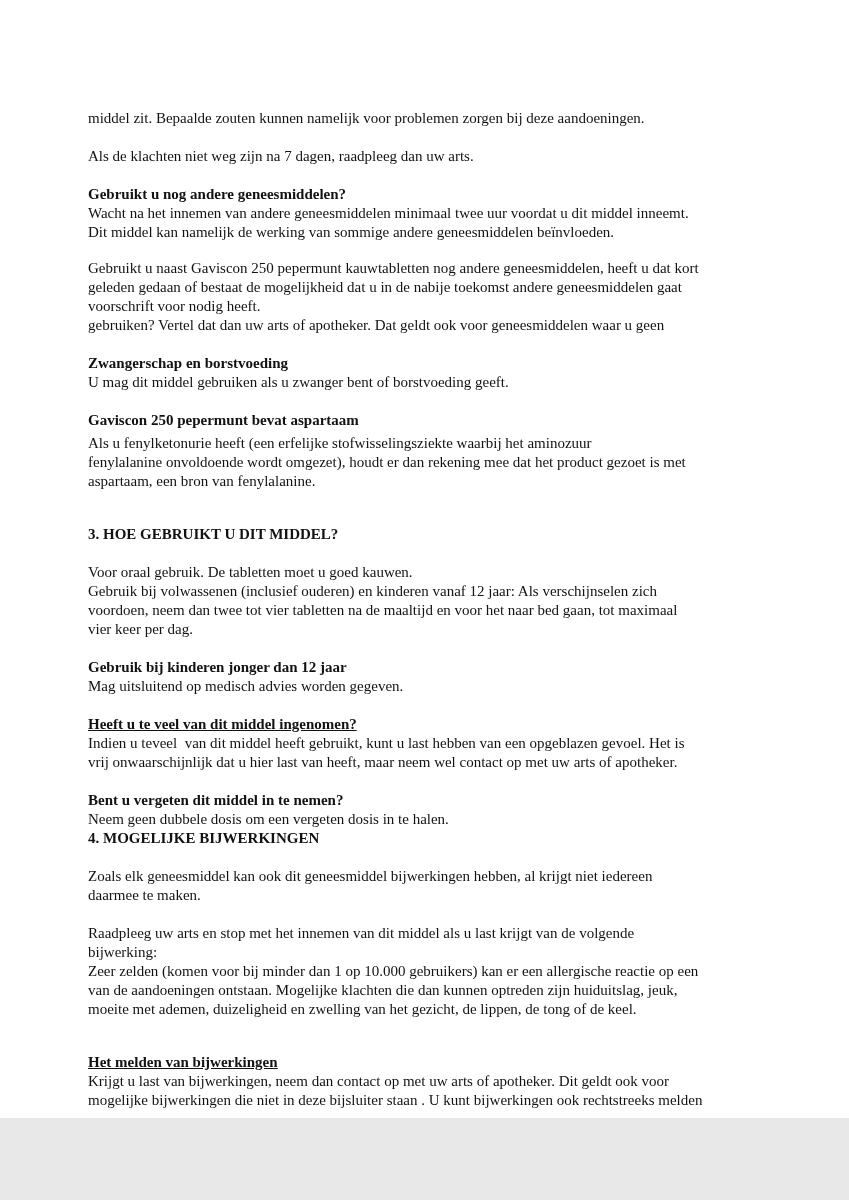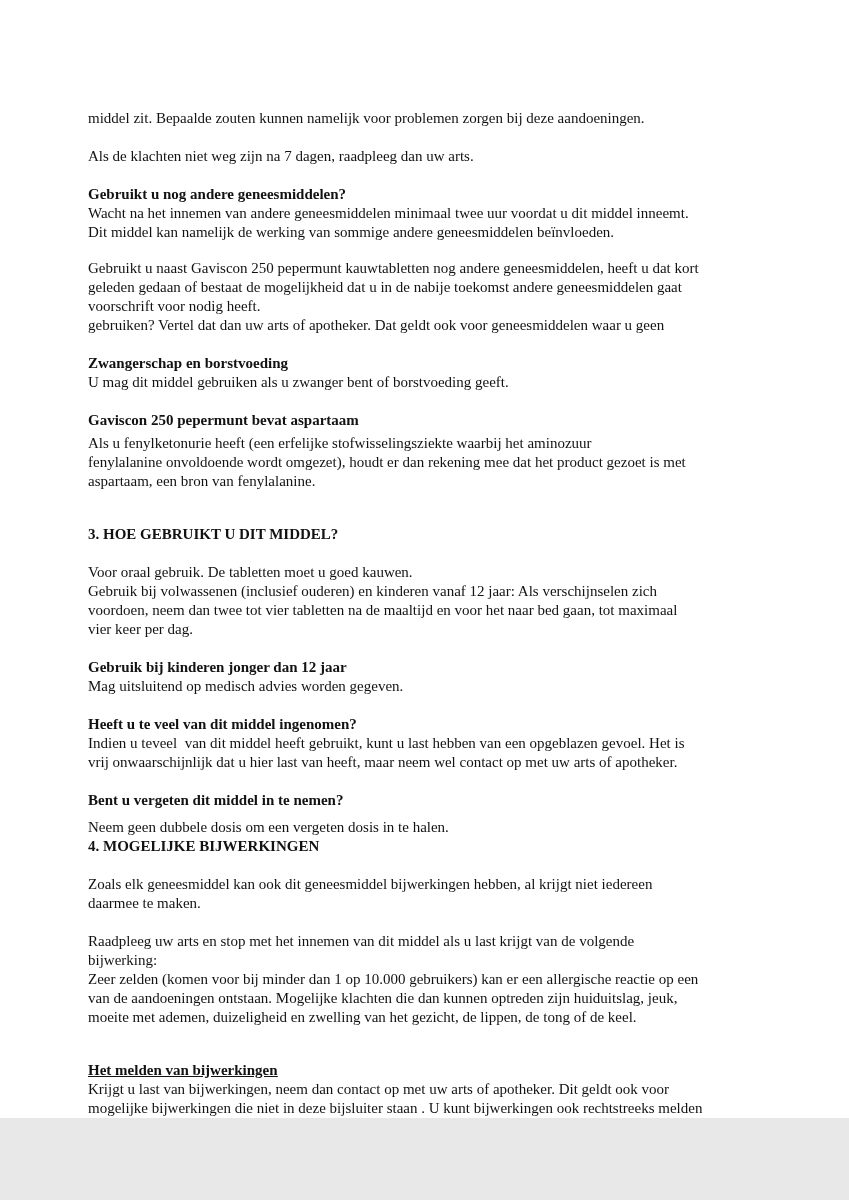--- a/index.html
+++ b/index.html
@@ -78,31 +78,31 @@
         <div class="line">Gebruik bij volwassenen (inclusief ouderen) en kinderen vanaf 12 jaar: Als verschijnselen zich</div>
         <div class="line">voordoen, neem dan twee tot vier tabletten na de maaltijd en voor het naar bed gaan, tot maximaal</div>
         <div class="line">vier keer per dag.</div>
       </div>
       <div class="blk h" style="margin-top: 19px;">
         <div class="line">Gebruik bij kinderen jonger dan 12 jaar</div>
       </div>
       <div class="blk p" style="margin-top: 0px;">
         <div class="line">Mag uitsluitend op medisch advies worden gegeven.</div>
       </div>
-      <div class="blk h" style="margin-top: 19px;">
+      <div class="blk h" style="margin-top: 19px; text-decoration: underline;">
         <div class="line">Heeft u te veel van dit middel ingenomen?</div>
       </div>
       <div class="blk p" style="margin-top: 0px;">
         <div class="line">Indien u teveel  van dit middel heeft gebruikt, kunt u last hebben van een opgeblazen gevoel. Het is</div>
         <div class="line">vrij onwaarschijnlijk dat u hier last van heeft, maar neem wel contact op met uw arts of apotheker.</div>
       </div>
       <div class="blk h" style="margin-top: 19px;">
         <div class="line">Bent u vergeten dit middel in te nemen?</div>
       </div>
-      <div class="blk p" style="margin-top: 8px;">
+      <div class="blk p" style="margin-top: 0px;">
         <div class="line">Neem geen dubbele dosis om een vergeten dosis in te halen.</div>
       </div>
       <div class="blk section" style="">
         <div class="line">4. MOGELIJKE BIJWERKINGEN</div>
       </div>
       <div class="blk p" style="margin-top: 19px;">
         <div class="line">Zoals elk geneesmiddel kan ook dit geneesmiddel bijwerkingen hebben, al krijgt niet iedereen</div>
         <div class="line">daarmee te maken.</div>
       </div>
       <div class="blk p" style="margin-top: 19px;">

